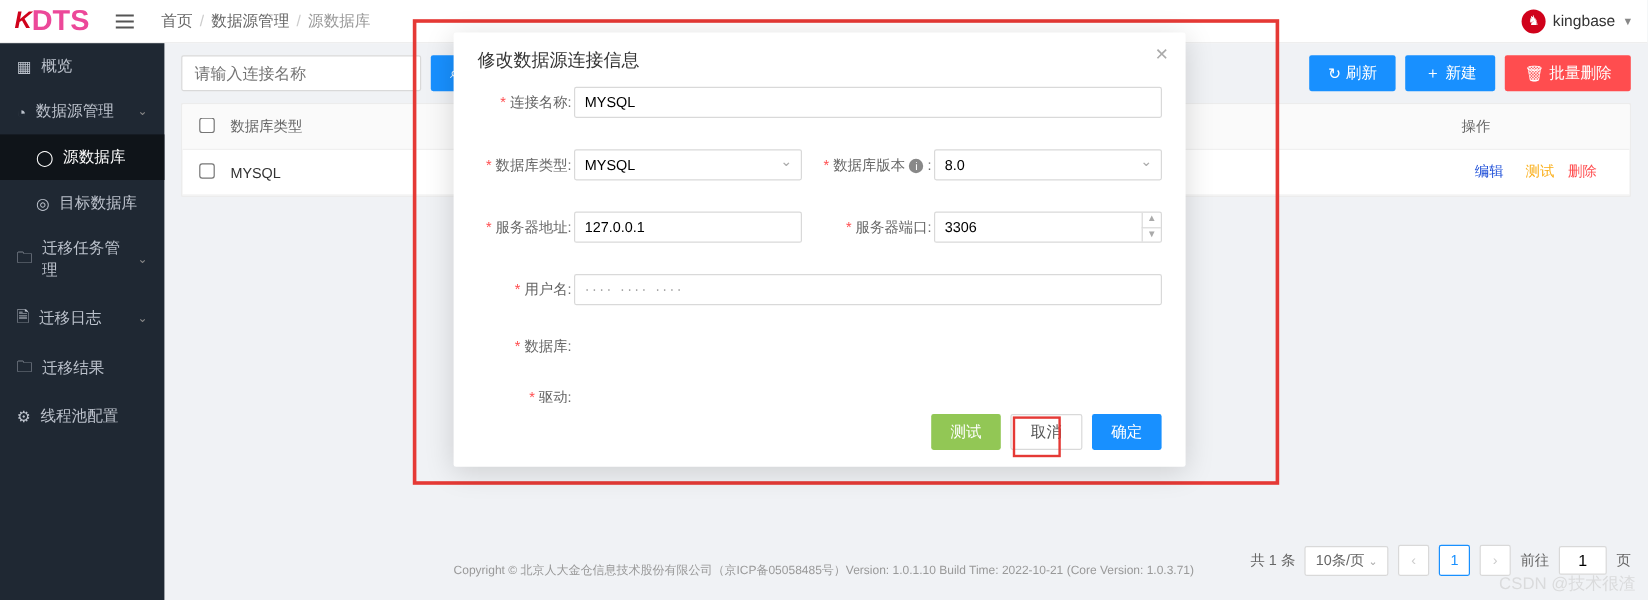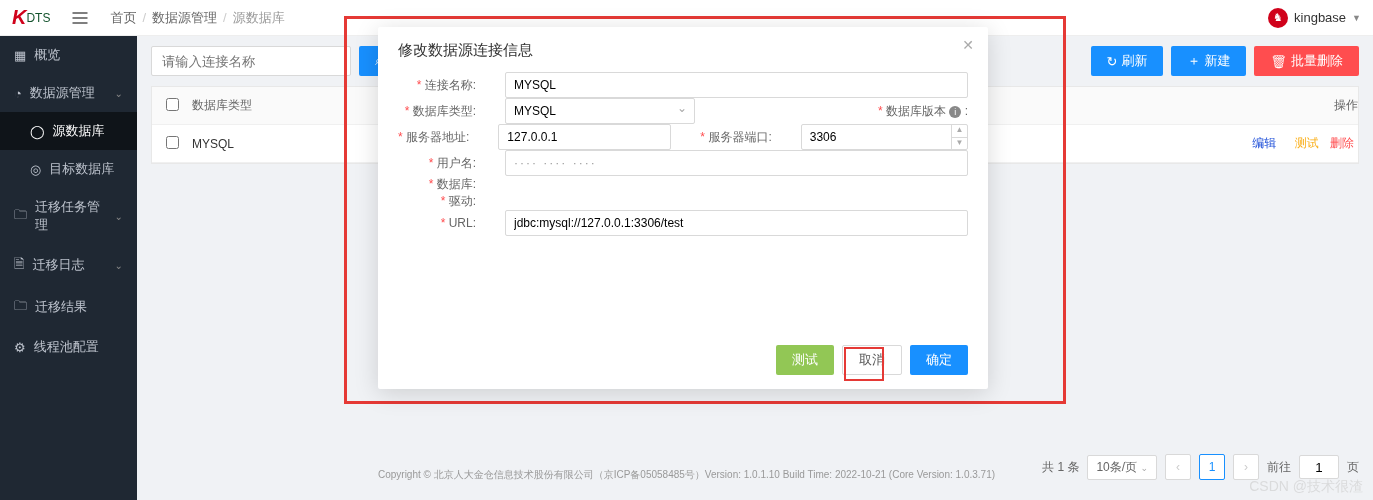--- a/index.html
+++ b/index.html
@@ -1,20 +1,20 @@
 <!DOCTYPE html>
 <html><head>
 <meta charset="utf-8">
 <style>
 * { box-sizing: border-box; margin: 0; padding: 0; }
 body { font-family: -apple-system, "Helvetica Neue", Arial, "PingFang SC", "Microsoft YaHei", sans-serif; font-size: 13px; color: #333; background: #f0f2f5; width: 1373px; height: 500px; overflow: hidden; position: relative; }
 .header { height: 36px; background: #fff; display: flex; align-items: center; padding: 0 12px; border-bottom: 1px solid #eee; }
 .logo { display: flex; align-items: center; margin-right: 20px; }
 .logo-k { color: #d0021b; font-weight: bold; font-size: 20px; font-style: italic; }
-.logo-dts { color: #14532d; font-weight: normal; font-size: 12px; }
+.logo-dts { color: #ec4899; font-weight: bold; font-size: 24px; }
 .menu-icon { width: 20px; margin-right: 20px; cursor: pointer; }
 .breadcrumb { display: flex; align-items: center; font-size: 13px; color: #666; }
 .breadcrumb span.sep { margin: 0 6px; color: #ccc; }
 .breadcrumb span.crumb:last-child { color: #999; }
 .user-area { margin-left: auto; display: flex; align-items: center; gap: 6px; cursor: pointer; }
 .user-ava { width: 20px; height: 20px; border-radius: 50%; background: #d0021b; display:flex;align-items:center;justify-content:center;color:#fff;font-size:11px; }
 .layout { display: flex; height: calc(500px - 36px); }
 .sidebar { width: 137px; background: #1f2833; color: #bcc2cc; font-size: 13px; }
 .sidebar-item { display: flex; align-items: center; gap: 8px; padding: 10px 14px; cursor: pointer; }
 .sidebar-item.indent { padding-left: 30px; }
@@ -27,39 +27,39 @@
 .btn-primary { background: #1890ff; color: #fff; }
 .btn-danger { background: #ff4d4f; color: #fff; }
 .toolbar .right { margin-left: auto; display: flex; gap: 8px; }
 .table { width: calc(100% - 28px); margin: 0 14px; background: #fff; border: 1px solid #e8e8e8; }
 .table-row { display: flex; align-items: center; height: 38px; border-bottom: 1px solid #f0f0f0; font-size: 12px; }
 .table-row.header-row { background: #fafafa; font-weight: 500; color: #666; }
 .col-chk { width: 40px; text-align: center; }
 .col-name { flex: 2; }
 .col-type { flex: 2; }
 .col-user { flex: 2; }
-.col-ops { width: 140px; text-align: right; }
+.col-ops { width: 140px; text-align: left; }
 .link-edit { color: #1d4ed8; margin: 0 11px; cursor: pointer; }
 .link-test { color: #faad14; margin: 0 4px; cursor: pointer; }
 .link-del { color: #ff4d4f; margin: 0 4px; cursor: pointer; }
 .pager { position: absolute; bottom: 20px; right: 14px; display: flex; align-items: center; gap: 8px; font-size: 12px; color: #666; }
 .pager .select { border: 1px solid #d9d9d9; padding: 3px 8px; border-radius: 2px; background:#fff; }
 .pager .pg { border: 1px solid #d9d9d9; width: 26px; height: 26px; display:inline-flex;align-items:center;justify-content:center;border-radius:2px;background:#fff;color:#ccc; }
 .pager .pg.active { border-color:#1890ff; color:#1890ff; }
 .pager .goto-input { width: 40px; height: 24px; border:1px solid #d9d9d9; text-align:center; border-radius:2px; }
 .footer { position: absolute; bottom: 18px; width:100%; text-align: center; font-size: 10px; color: #999; }
 .watermark { position:absolute; bottom:4px; right:10px; font-size:14px; color:#ccc; opacity:0.6; }
 
 
 .overlay { position:absolute; top:16px; left:344px; width:722px; height:388px; border:3px solid #e53935; }
 .modal { position:absolute; top:27px; left:378px; width:610px; height:362px; background:#fff; border-radius:2px; box-shadow:0 4px 24px rgba(0,0,0,0.15); display:flex; flex-direction:column; }
 .modal-title { padding: 14px 20px 8px; font-size: 15px; font-weight:500; color:#333; }
 .modal-close { position:absolute; top:10px; right:14px; color:#aaa; cursor:pointer; font-size:14px; }
 .modal-body { flex:1; overflow:auto; padding: 4px 20px 0; }
-.form-row { display:flex; align-items:center; margin-bottom: 0; gap: 29px; }
+.form-row { display:flex; align-items:center; margin-bottom: 26px; gap: 2px; }
 .label { text-align:right; color:#666; font-size:12px; white-space:nowrap; }
 .label.req::before { content:"* "; color:#ff4d4f; }
 .input { height:26px; border:1px solid #d9d9d9; border-radius:2px; padding: 0 8px; font-size:12px; background:#fff; }
 .select-wrap { position:relative; }
 .select-wrap::after { content:"⌄"; position:absolute; right:8px; top:3px; color:#aaa; font-size:12px; }
 .inputnum { position:relative; }
 .inputnum .spinners { position:absolute; right:1px; top:1px; bottom:1px; width:16px; display:flex; flex-direction:column; }
 .inputnum .spinners span { flex:1; border-left:1px solid #d9d9d9; font-size:8px; text-align:center; color:#aaa; cursor:pointer; }
 .inputnum .spinners span:first-child { border-bottom:1px solid #d9d9d9; }
 .info-icon { display:inline-block; width:12px;height:12px;border-radius:50%;background:#888;color:#fff;font-size:9px;text-align:center;line-height:12px; }
@@ -203,20 +203,21 @@
 
     <div class="form-row">
       <span class="label req" style="width:78px">连接名称:</span>
       <input class="input" style="flex: 1 1 0%;" value="MYSQL">
     </div>
 
     <div class="form-row">
       <span class="label req" style="width:78px">数据库类型:</span>
       <div class="select-wrap" style="width:190px"><input class="input" style="width: 100%;" value="MYSQL"></div>
       <span class="label req" style="margin-left:auto"><span>数据库版本</span> <span class="info-icon">i</span> <span>:</span></span>
+      <div class="select-wrap" style="width:190px"><input class="input" style="width: 100%;" value="8.0"></div>
     </div>
 
     <div class="form-row">
       <span class="label req" style="width:78px">服务器地址:</span>
       <input class="input" style="width: 190px;" value="127.0.0.1">
       <span class="label req" style="margin-left:auto">服务器端口:</span>
       <div class="inputnum" style="width:190px">
         <input class="input" style="width: 100%;" value="3306">
         <div class="spinners">
             <span>▲</span>

